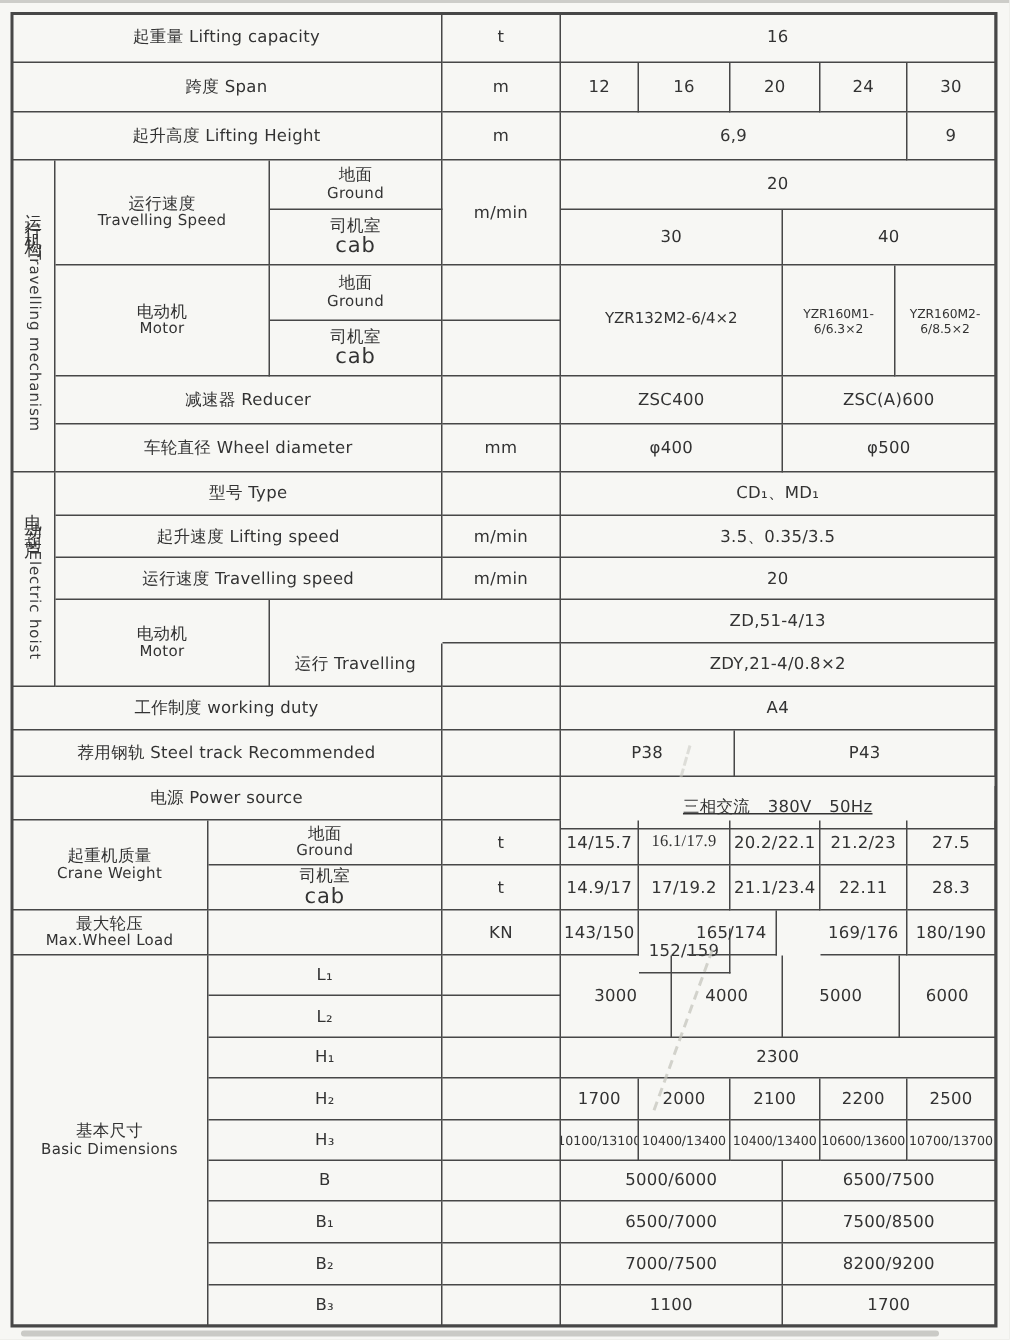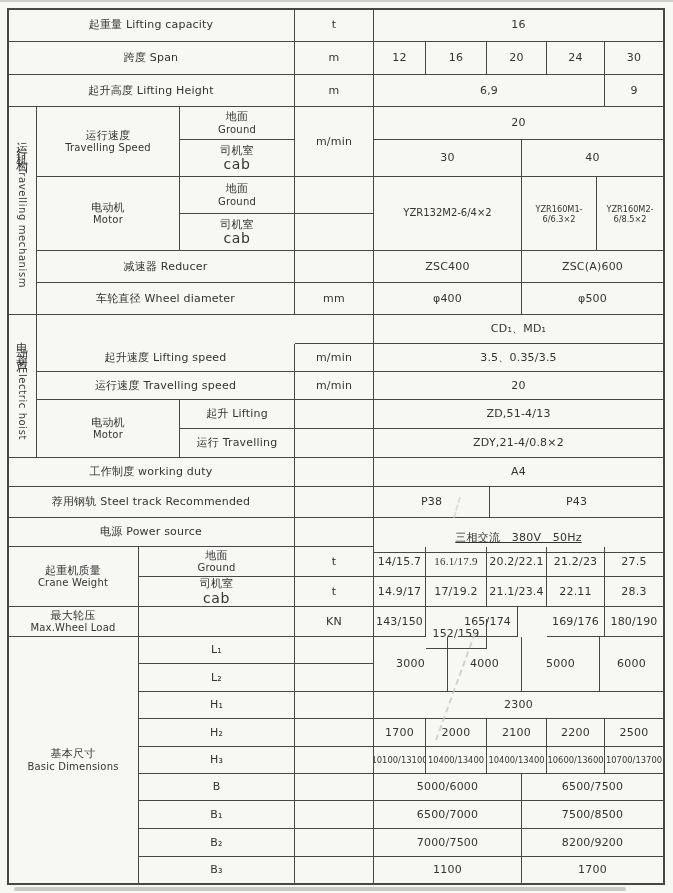--- a/index.html
+++ b/index.html
@@ -116,33 +116,33 @@
     <div class="cell" style="left: 374px; top: 251px; width: 148px; height: 32px;">ZSC400</div>
     <div class="cell" style="left: 522px; top: 251px; width: 142px; height: 32px;">ZSC(A)600</div>
     <div class="cell" style="left: 37px; top: 283px; width: 258px; height: 32px;">车轮直径 Wheel diameter</div>
     <div class="cell" style="left: 295px; top: 283px; width: 79px; height: 32px;">mm</div>
     <div class="cell" style="left: 374px; top: 283px; width: 148px; height: 32px;">φ400</div>
     <div class="cell" style="left: 522px; top: 283px; width: 142px; height: 32px;">φ500</div>
     <div class="cell vert" style="left: 8px; top: 315px; width: 29px; height: 143px;">
       <span class="vcn">电动葫芦</span>
       <span class="ven">Electric hoist</span>
     </div>
+    <div class="cell" style="left: 37px; top: 315px; width: 258px; height: 29px;">型号 Type</div>
     <div class="cell" style="left: 295px; top: 315px; width: 79px; height: 29px;"></div>
     <div class="cell" style="left: 374px; top: 315px; width: 290px; height: 29px;">CD₁、MD₁</div>
     <div class="cell" style="left: 37px; top: 344px; width: 258px; height: 28px;">起升速度 Lifting speed</div>
     <div class="cell" style="left: 295px; top: 344px; width: 79px; height: 28px;">m/min</div>
     <div class="cell" style="left: 374px; top: 344px; width: 290px; height: 28px;">3.5、0.35/3.5</div>
     <div class="cell" style="left: 37px; top: 372px; width: 258px; height: 28px;">运行速度 Travelling speed</div>
     <div class="cell" style="left: 295px; top: 372px; width: 79px; height: 28px;">m/min</div>
     <div class="cell" style="left: 374px; top: 372px; width: 290px; height: 28px;">20</div>
     <div class="cell" style="left: 37px; top: 400px; width: 143px; height: 58px;">
       <div class="ln l1">电动机</div>
       <div class="ln l2">Motor</div>
     </div>
-    <div class="cell" style="left: 180px; top: 400px; width: 115px; height: 29px;">起升 Lifting</div>
     <div class="cell" style="left: 180px; top: 429px; width: 115px; height: 29px;">运行 Travelling</div>
     <div class="cell" style="left: 295px; top: 400px; width: 79px; height: 29px;"></div>
     <div class="cell" style="left: 295px; top: 429px; width: 79px; height: 29px;"></div>
     <div class="cell" style="left: 374px; top: 400px; width: 290px; height: 29px;">ZD,51-4/13</div>
     <div class="cell" style="left: 374px; top: 429px; width: 290px; height: 29px;">ZDY,21-4/0.8×2</div>
     <div class="cell" style="left: 8px; top: 458px; width: 287px; height: 29px;">工作制度 working duty</div>
     <div class="cell" style="left: 295px; top: 458px; width: 79px; height: 29px;"></div>
     <div class="cell" style="left: 374px; top: 458px; width: 290px; height: 29px;">A4</div>
     <div class="cell" style="left: 8px; top: 487px; width: 287px; height: 31px;">荐用钢轨 Steel track Recommended</div>
     <div class="cell" style="left: 295px; top: 487px; width: 79px; height: 31px;"></div>

